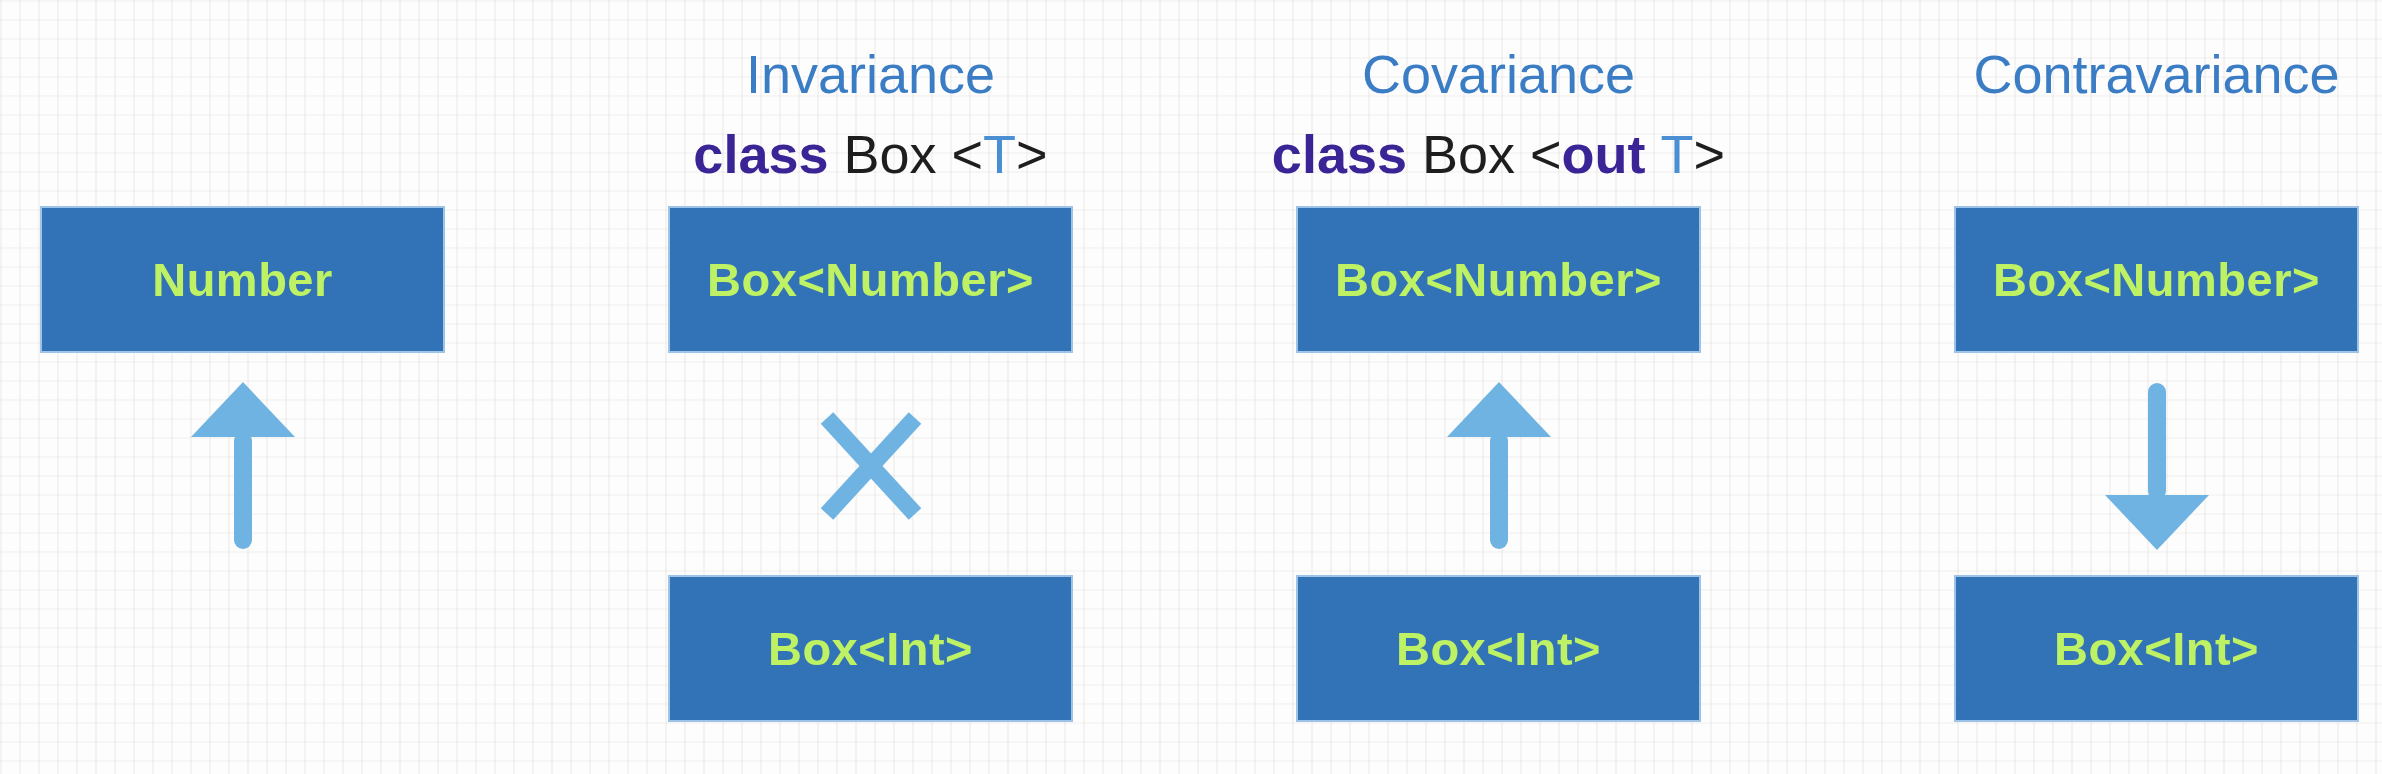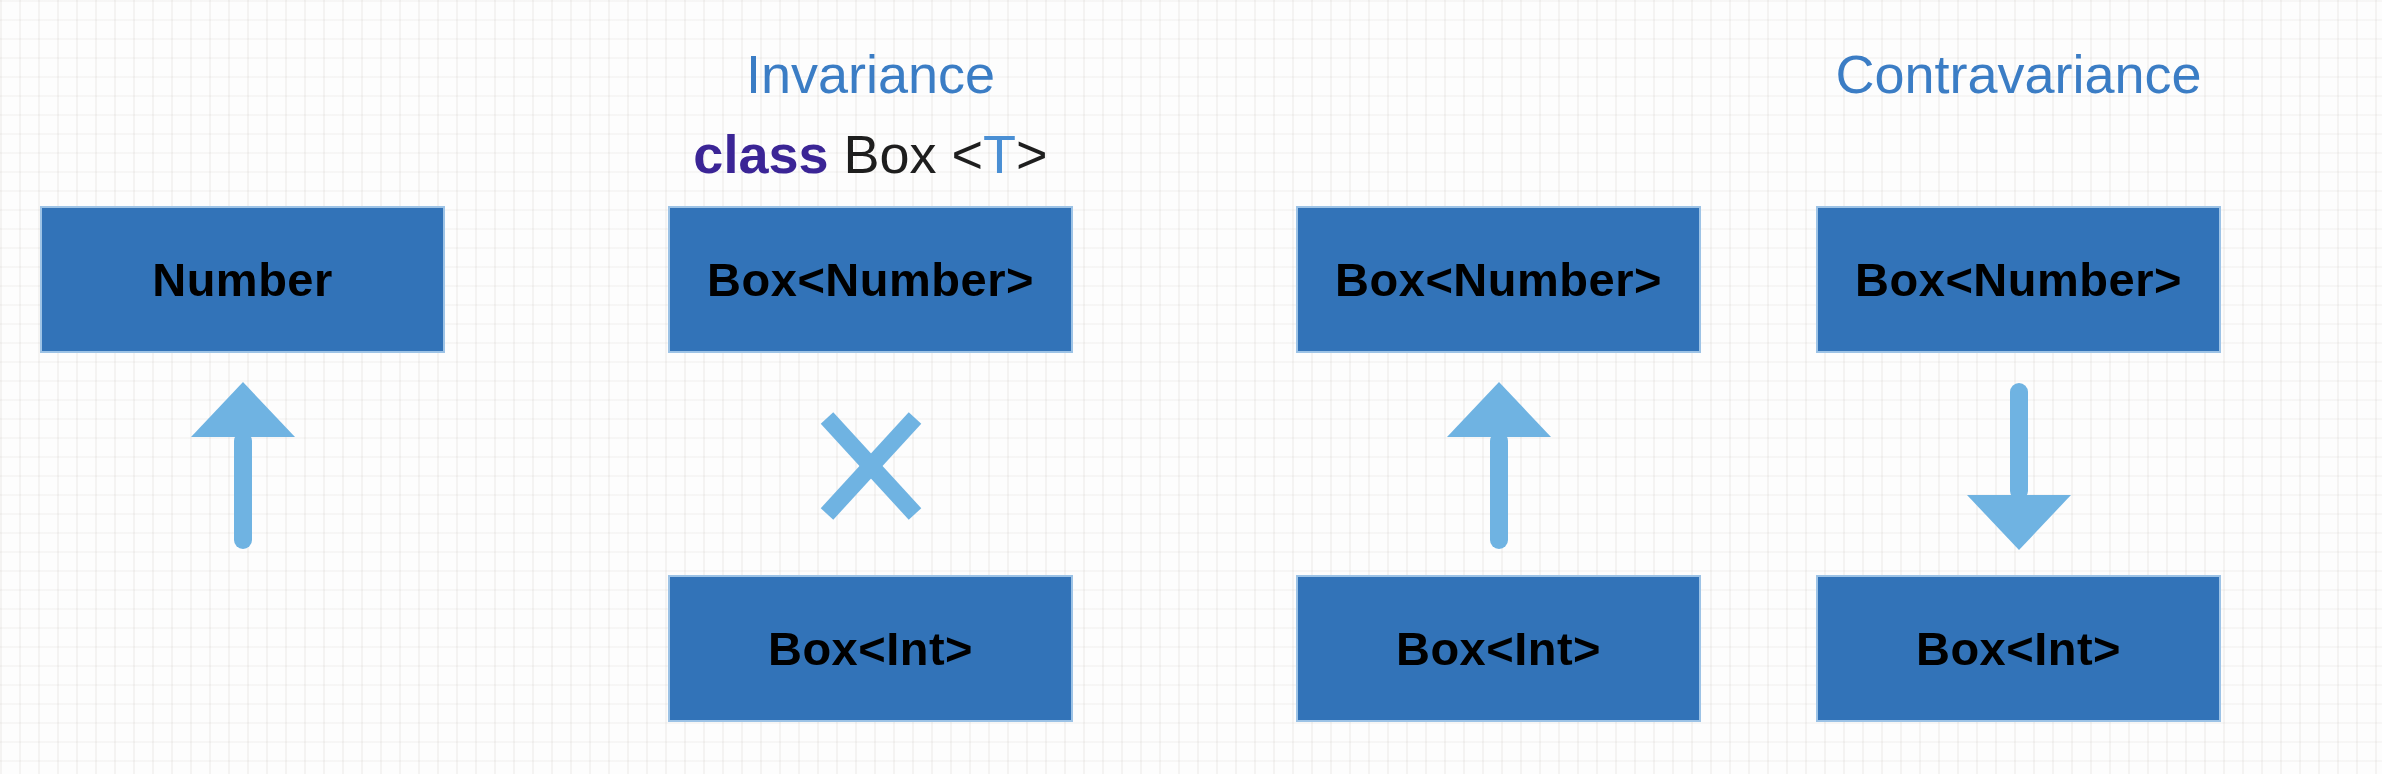--- a/index.html
+++ b/index.html
@@ -16,21 +16,21 @@
   }
   .column {
     position: absolute;
     top: 0;
     width: 405px;
     height: 774px;
   }
   .col-1 { left: 40px; }
   .col-2 { left: 668px; }
   .col-3 { left: 1296px; }
-  .col-4 { left: 1816px; }
+  .col-4 { left: 1954px; }
 
   .title {
     position: absolute;
     top: 44px;
     left: 50%;
     transform: translateX(-50%);
     white-space: nowrap;
     font-size: 54px;
     line-height: 60px;
     font-weight: 400;
@@ -57,21 +57,21 @@
     position: absolute;
     left: 0;
     width: 405px;
     height: 147px;
     box-sizing: border-box;
     background: #3273b8;
     border: 2px solid #9dc3e6;
     display: flex;
     align-items: center;
     justify-content: center;
-    color: #000000;
+    color: #bef264;
     font-size: 47px;
     font-weight: 600;
     letter-spacing: 0.5px;
   }
   .tbox.top { top: 206px; }
   .tbox.bottom { top: 575px; }
 
   .mid {
     position: absolute;
     top: 382px;
@@ -115,20 +115,22 @@
         <svg width="112" height="116" viewBox="0 0 112 116" xmlns="http://www.w3.org/2000/svg">
           <line class="cross-stroke" x1="12" y1="10" x2="100" y2="106"></line>
           <line class="cross-stroke" x1="100" y1="10" x2="12" y2="106"></line>
         </svg>
       </span>
     </div>
     <div class="tbox bottom">Box&lt;Int&gt;</div>
   </div>
 
   <div class="column col-3">
+    <div class="title">Covariance</div>
+    <div class="subtitle"><span class="kw">class</span><span class="code"> Box </span><span class="code">&lt;</span><span class="kw">out </span><span class="tparam">T</span><span class="code">&gt;</span></div>
     <div class="tbox top">Box&lt;Number&gt;</div>
     <div class="mid">
       <span>
         <svg width="104" height="168" viewBox="0 0 104 168" xmlns="http://www.w3.org/2000/svg">
           <rect class="arrow-fill" x="43" y="50" width="18" height="117" rx="9"></rect>
           <polygon class="arrow-fill" points="52,0 104,55 0,55"></polygon>
         </svg>
       </span>
     </div>
     <div class="tbox bottom">Box&lt;Int&gt;</div>

